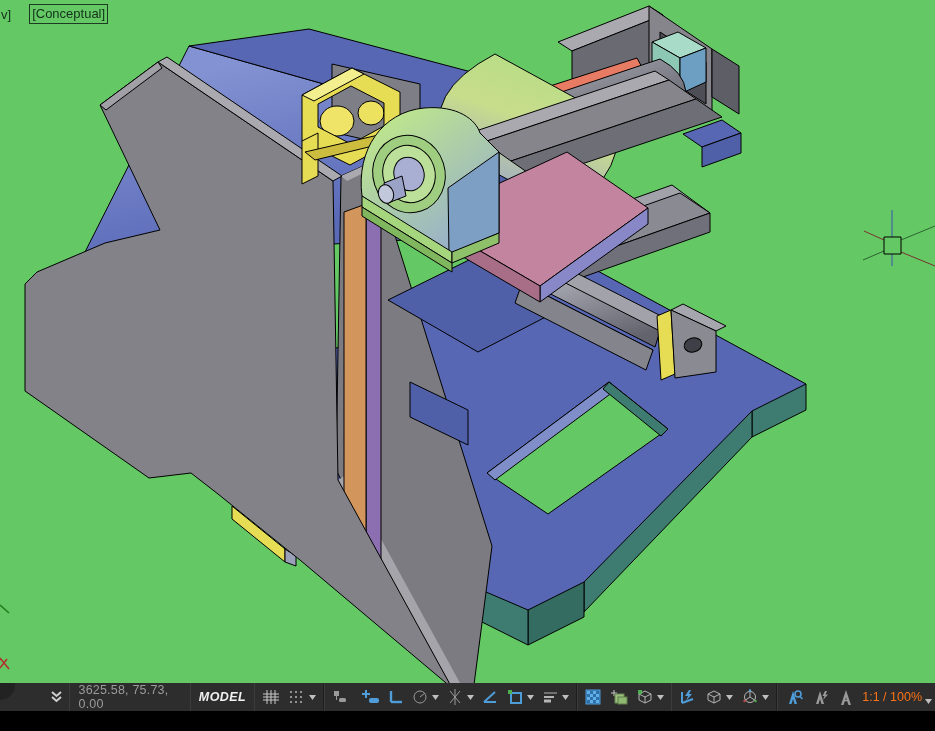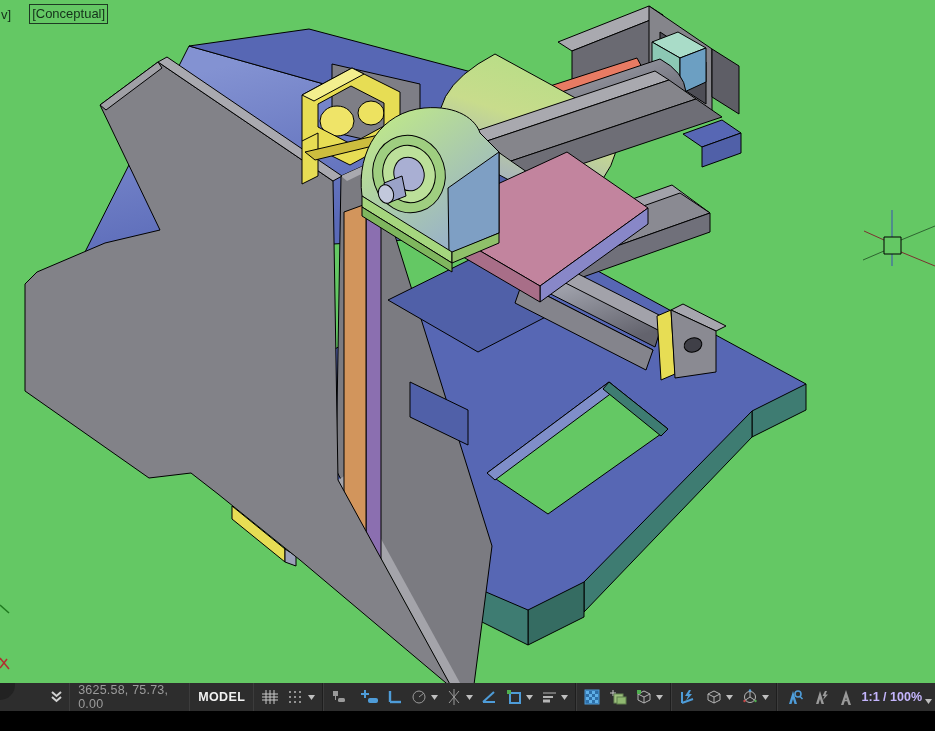--- a/index.html
+++ b/index.html
@@ -14,27 +14,27 @@
   #vp-label .boxed{border:1px solid #1d3a23;padding:0 2px 1px 2px;margin-left:18px;}
   
   #statusbar{position:absolute;left:0;top:683px;width:935px;height:28px;background:#2d2d2d;
     display:flex;align-items:stretch;color:#9b9b9b;font-size:12.5px;}
   #statusbar .corner{position:absolute;left:0;top:0;width:15px;height:17px;background:#222;
     border-bottom-right-radius:15px;}
   .sb-left{width:84px;display:flex;align-items:center;justify-content:flex-end;padding-right:6px;box-sizing:border-box;}
   .sb-panel{display:flex;align-items:center;border-left:1px solid #3c3c3c;border-right:1px solid #3c3c3c;
     padding:0 8px;box-sizing:border-box;}
   .sb-coords{width:145px;justify-content:flex-end;color:#9b9b9b;letter-spacing:.2px;}
-  .sb-model{color:#f1f1f1;font-weight:700;letter-spacing:.4px;border-left:none;}
+  .sb-model{color:#f1f1f1;font-weight:700;letter-spacing:.4px;border-left:none;font-style:italic;}
   .sb-group{display:flex;align-items:center;padding:0 3px;}
   .sb-sep{width:1px;background:#1e1e1e;border-right:1px solid #3c3c3c;margin:0;}
   .sb-btn{display:flex;align-items:center;padding:0 4px;height:100%;cursor:default;}
   .sb-btn svg{display:block;}
   .dd{margin-left:3px;}
-  .sb-scale{display:flex;align-items:flex-end;color:#c4b5fd;padding-left:4px;white-space:nowrap;font-weight:bold;}
+  .sb-scale{display:flex;align-items:flex-end;color:#f97316;padding-left:4px;white-space:nowrap;}
 </style>
 </head>
 <body>
 
 <div id="app">
   <div id="viewport">
 
     <svg id="scene" width="935" height="703" viewBox="0 0 935 703">
       <defs>
         <linearGradient id="gradCyl" x1="560" y1="45" x2="505" y2="215" gradientUnits="userSpaceOnUse">

